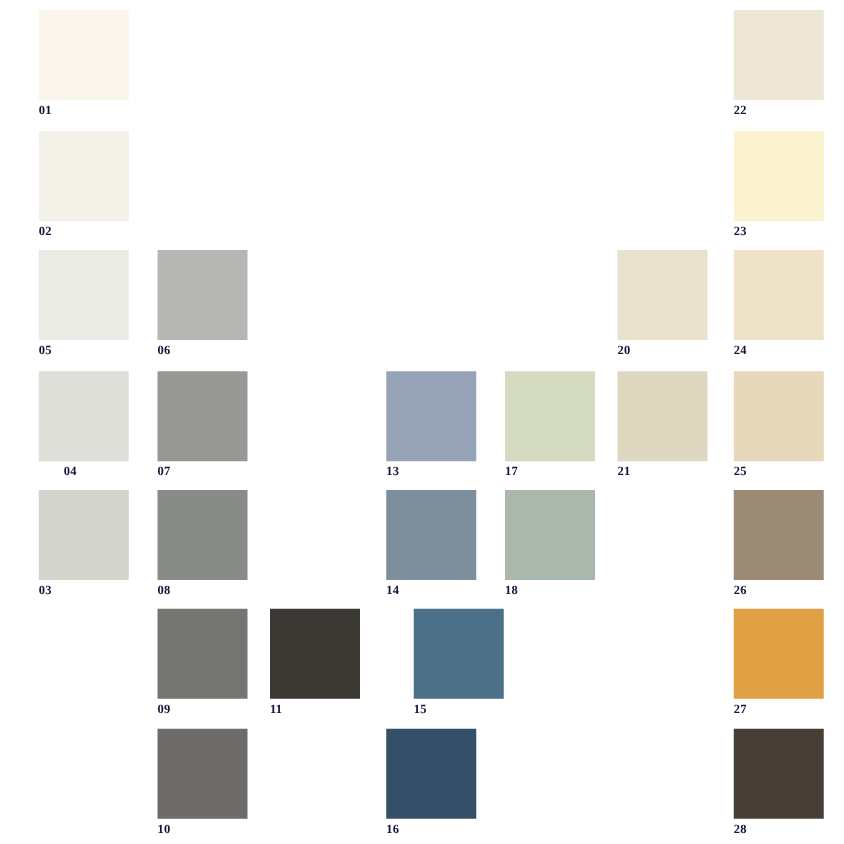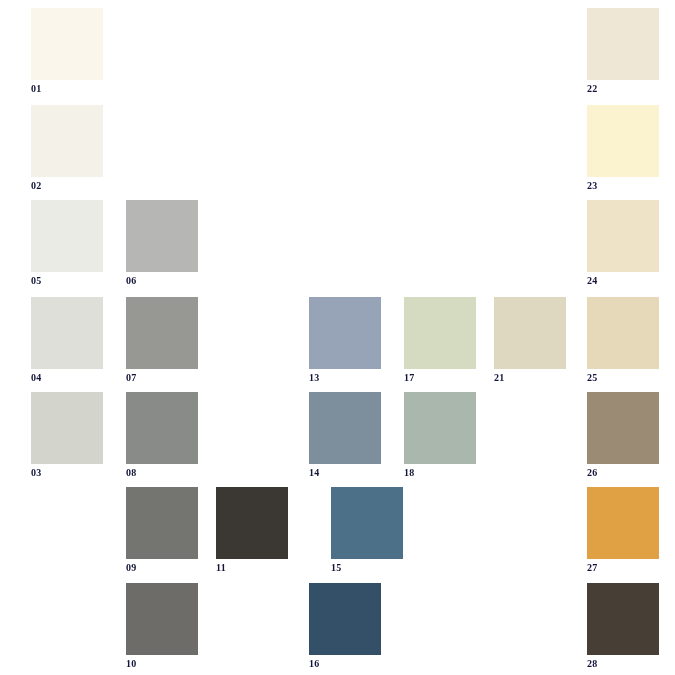--- a/index.html
+++ b/index.html
@@ -54,21 +54,21 @@
     <div class="swatch-cell" style="left: 31px; top: 105px;">
       <span class="swatch-chip" style="background: rgb(244, 242, 232); width: 72px; height: 72px;"></span>
       <span class="swatch-label" style="color: rgb(18, 20, 58);">02</span>
     </div>
     <div class="swatch-cell" style="left: 31px; top: 200px;">
       <span class="swatch-chip" style="background: rgb(235, 235, 230); width: 72px; height: 72px;"></span>
       <span class="swatch-label" style="color: rgb(18, 20, 58);">05</span>
     </div>
     <div class="swatch-cell" style="left: 31px; top: 297px;">
       <span class="swatch-chip" style="background: rgb(222, 223, 217); width: 72px; height: 72px;"></span>
-      <span class="swatch-label" style="color: rgb(18, 20, 58);">04</span>
+      <span class="swatch-label" style="color: rgb(18, 20, 58); margin-left: 20px;">04</span>
     </div>
     <div class="swatch-cell" style="left: 31px; top: 392px;">
       <span class="swatch-chip" style="background: rgb(211, 212, 203); width: 72px; height: 72px;"></span>
       <span class="swatch-label" style="color: rgb(18, 20, 58);">03</span>
     </div>
     <div class="swatch-cell" style="left: 126px; top: 200px;">
       <span class="swatch-chip" style="background: rgb(182, 182, 180); width: 72px; height: 72px;"></span>
       <span class="swatch-label" style="color: rgb(18, 20, 58);">06</span>
     </div>
     <div class="swatch-cell" style="left: 126px; top: 297px;">
@@ -108,20 +108,24 @@
       <span class="swatch-label" style="color: rgb(18, 20, 58);">16</span>
     </div>
     <div class="swatch-cell" style="left: 404px; top: 297px;">
       <span class="swatch-chip" style="background: rgb(213, 219, 193); width: 72px; height: 72px;"></span>
       <span class="swatch-label" style="color: rgb(18, 20, 58);">17</span>
     </div>
     <div class="swatch-cell" style="left: 404px; top: 392px;">
       <span class="swatch-chip" style="background: rgb(170, 183, 172); width: 72px; height: 72px;"></span>
       <span class="swatch-label" style="color: rgb(18, 20, 58);">18</span>
     </div>
+    <div class="swatch-cell" style="left: 494px; top: 200px;">
+      <span class="swatch-chip" style="background: rgb(234, 225, 205); width: 72px; height: 72px;"></span>
+      <span class="swatch-label" style="color: rgb(18, 20, 58);">20</span>
+    </div>
     <div class="swatch-cell" style="left: 494px; top: 297px;">
       <span class="swatch-chip" style="background: rgb(223, 216, 192); width: 72px; height: 72px;"></span>
       <span class="swatch-label" style="color: rgb(18, 20, 58);">21</span>
     </div>
     <div class="swatch-cell" style="left: 587px; top: 8px;">
       <span class="swatch-chip" style="background: rgb(238, 231, 213); width: 72px; height: 72px;"></span>
       <span class="swatch-label" style="color: rgb(18, 20, 58);">22</span>
     </div>
     <div class="swatch-cell" style="left: 587px; top: 105px;">
       <span class="swatch-chip" style="background: rgb(251, 242, 207); width: 72px; height: 72px;"></span>

